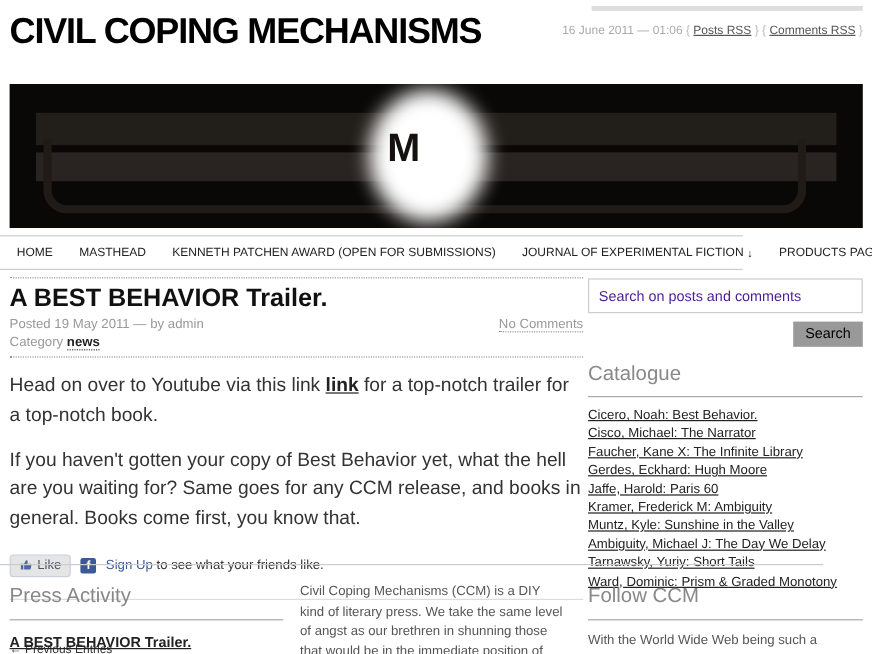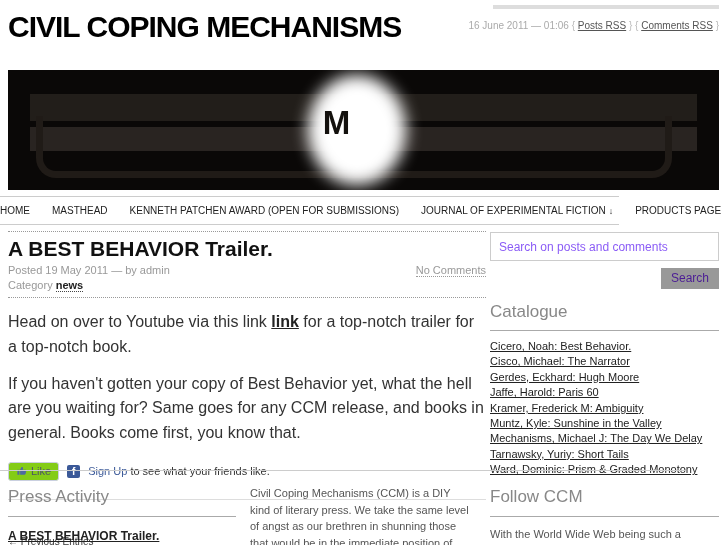--- a/index.html
+++ b/index.html
@@ -23,53 +23,53 @@
   .banner .frame { position:absolute; left:28px; top:46px; width:636px; height:62px;
                    border:7px solid #201b17; border-top:none; border-radius:0 0 20px 20px; }
   .banner .glow { position:absolute; left:300px; top:5px; width:98px; height:110px;
                   background:#fff; border-radius:50%; filter:blur(8px); }
   .banner .logo-m { position:absolute; left:298px; top:34px; width:58px; text-align:center;
                     font-size:33px; font-weight:bold; color:#14110e; letter-spacing:-3px; }
 
   
   .nav { position:absolute; left:0; top:196px; width:619px; height:29px;
          border-top:1px solid #ccc; border-bottom:1px solid #ccc;
-         display:flex; align-items:center; gap:22px;
+         display:flex; align-items:center; padding-left:14px; gap:22px;
          font-size:10px; color:#222; white-space:nowrap; }
   .nav .nav-item { display:flex; align-items:center; gap:3px; }
   .nav .arrow { font-size:9px; color:#222; }
 
   
   .main { position:absolute; left:8px; top:231px; width:478px; }
   .dotted { border-top:1px dotted #999; }
   .post-title { font-size:21px; font-weight:bold; color:#111; margin:5px 0 3px; }
   .post-meta { display:flex; justify-content:space-between; font-size:11px; color:#999; }
   .no-comments { color:#999; border-bottom:1px dotted #999; }
   .cat-row { font-size:11px; color:#999; margin:2px 0 6px; }
   .cat-link { color:#222; font-weight:bold; border-bottom:1px dotted #444; }
   .main p { font-size:16px; line-height:1.55; color:#333; margin:12px 0; }
   .inline-link { color:#222; text-decoration:underline; font-weight:bold; }
 
   .fb-row { display:flex; align-items:center; gap:8px; margin:16px 0 0; font-size:11px; color:#333; }
   .fb-like-btn { display:inline-flex; align-items:center; gap:4px; padding:2px 7px 3px;
-                 background:#84cc16; border:1px solid #cad0e0; border-radius:3px;
+                 background:#e5e5e5; border:1px solid #cad0e0; border-radius:3px;
                  color:#4e5665; font-size:11px; }
   .fb-f { display:inline-flex; align-items:center; justify-content:center; width:13px; height:13px;
           background:#3b5998; color:#fff; font-weight:bold; font-size:10px; border-radius:2px; }
   .fb-signup { color:#3b5998; }
 
   .solid-hr { border-top:1px solid #ddd; margin-top:18px; }
   .prev-entries { display:inline-block; margin-top:36px; font-size:10px; color:#333; }
 
   
   .sidebar { position:absolute; left:490px; top:232px; width:229px; }
   .search-input { width:229px; height:29px; border:1px solid #ccc; padding:0 8px;
-                  font-size:12px; color:#8b5cf6; font-family:"Liberation Sans", sans-serif; }
+                  font-size:12px; color:#4c1d95; font-family:"Liberation Sans", sans-serif; }
   .search-btn-row { text-align:right; margin-top:7px; }
-  .search-btn { background:#999; border:none; color:#4c1d95; font-size:12px;
+  .search-btn { background:#999; border:none; color:#000000; font-size:12px;
                 padding:3px 10px 4px; font-family:"Liberation Sans", sans-serif; cursor:pointer; }
   .widget-title { font-size:17px; font-weight:normal; color:#888; margin:13px 0 8px; }
   .widget-rule { border-top:1px solid #aaa; margin-bottom:7px; }
   .catalogue-list { list-style:none; }
   .catalogue-list li { line-height:14.4px; }
   .catalogue-list a { font-size:11px; color:#222; text-decoration:underline; }
 
   
   .footer { position:absolute; left:0; top:470px; width:686px; height:75px; border-top:1px solid #ccc; }
   .fcol1 { position:absolute; left:8px;  top:16px; width:228px; }
@@ -161,25 +161,26 @@
 <div class="sidebar">
   <input class="search-input" type="text" value="Search on posts and comments" style="">
   <div class="search-btn-row">
     <button class="search-btn">Search</button>
   </div>
   <h2 class="widget-title">Catalogue</h2>
   <div class="widget-rule"></div>
   <ul class="catalogue-list">
     <li><a>Cicero, Noah: Best Behavior.</a></li>
     <li><a>Cisco, Michael: The Narrator</a></li>
+    <li><a>Faucher, Kane X: The Infinite Library</a></li>
     <li><a>Gerdes, Eckhard: Hugh Moore</a></li>
     <li><a>Jaffe, Harold: Paris 60</a></li>
     <li><a>Kramer, Frederick M: Ambiguity</a></li>
     <li><a>Muntz, Kyle: Sunshine in the Valley</a></li>
-    <li><a>Mechanisms, Michael J: The Day We Delay</a></li>
+    <li><a>Ambiguity, Michael J: The Day We Delay</a></li>
     <li><a>Tarnawsky, Yuriy: Short Tails</a></li>
     <li><a>Ward, Dominic: Prism &amp; Graded Monotony</a></li>
   </ul>
 </div>
 
 <div class="footer">
   <div class="fcol1">
     <h2 class="widget-title">Press Activity</h2>
     <div class="widget-rule"></div>
     <a class="press-link">A BEST BEHAVIOR Trailer.</a>

